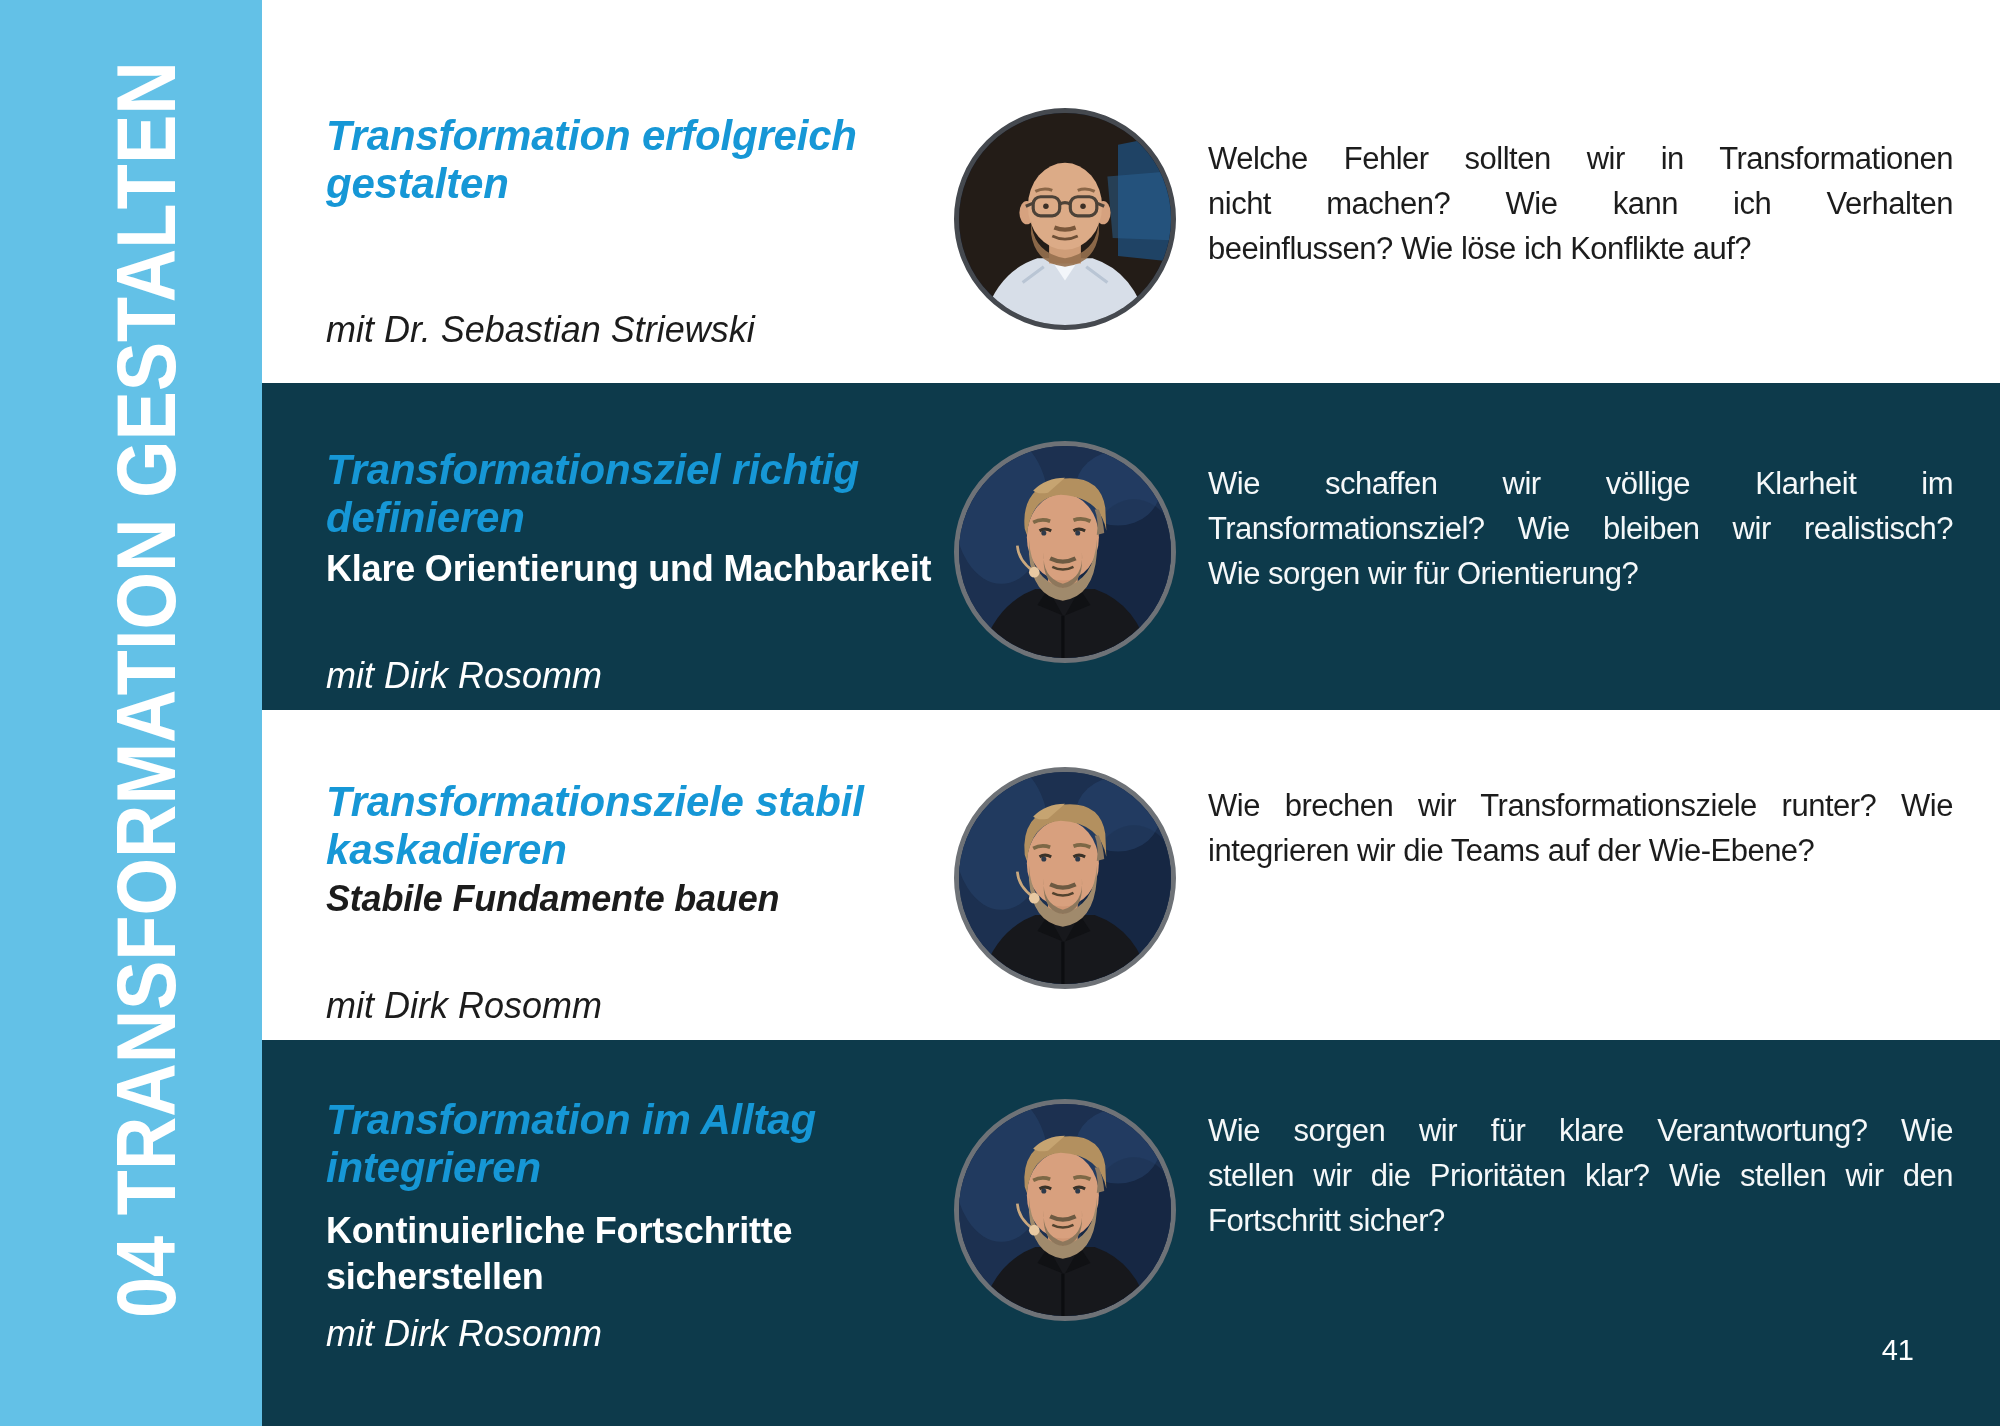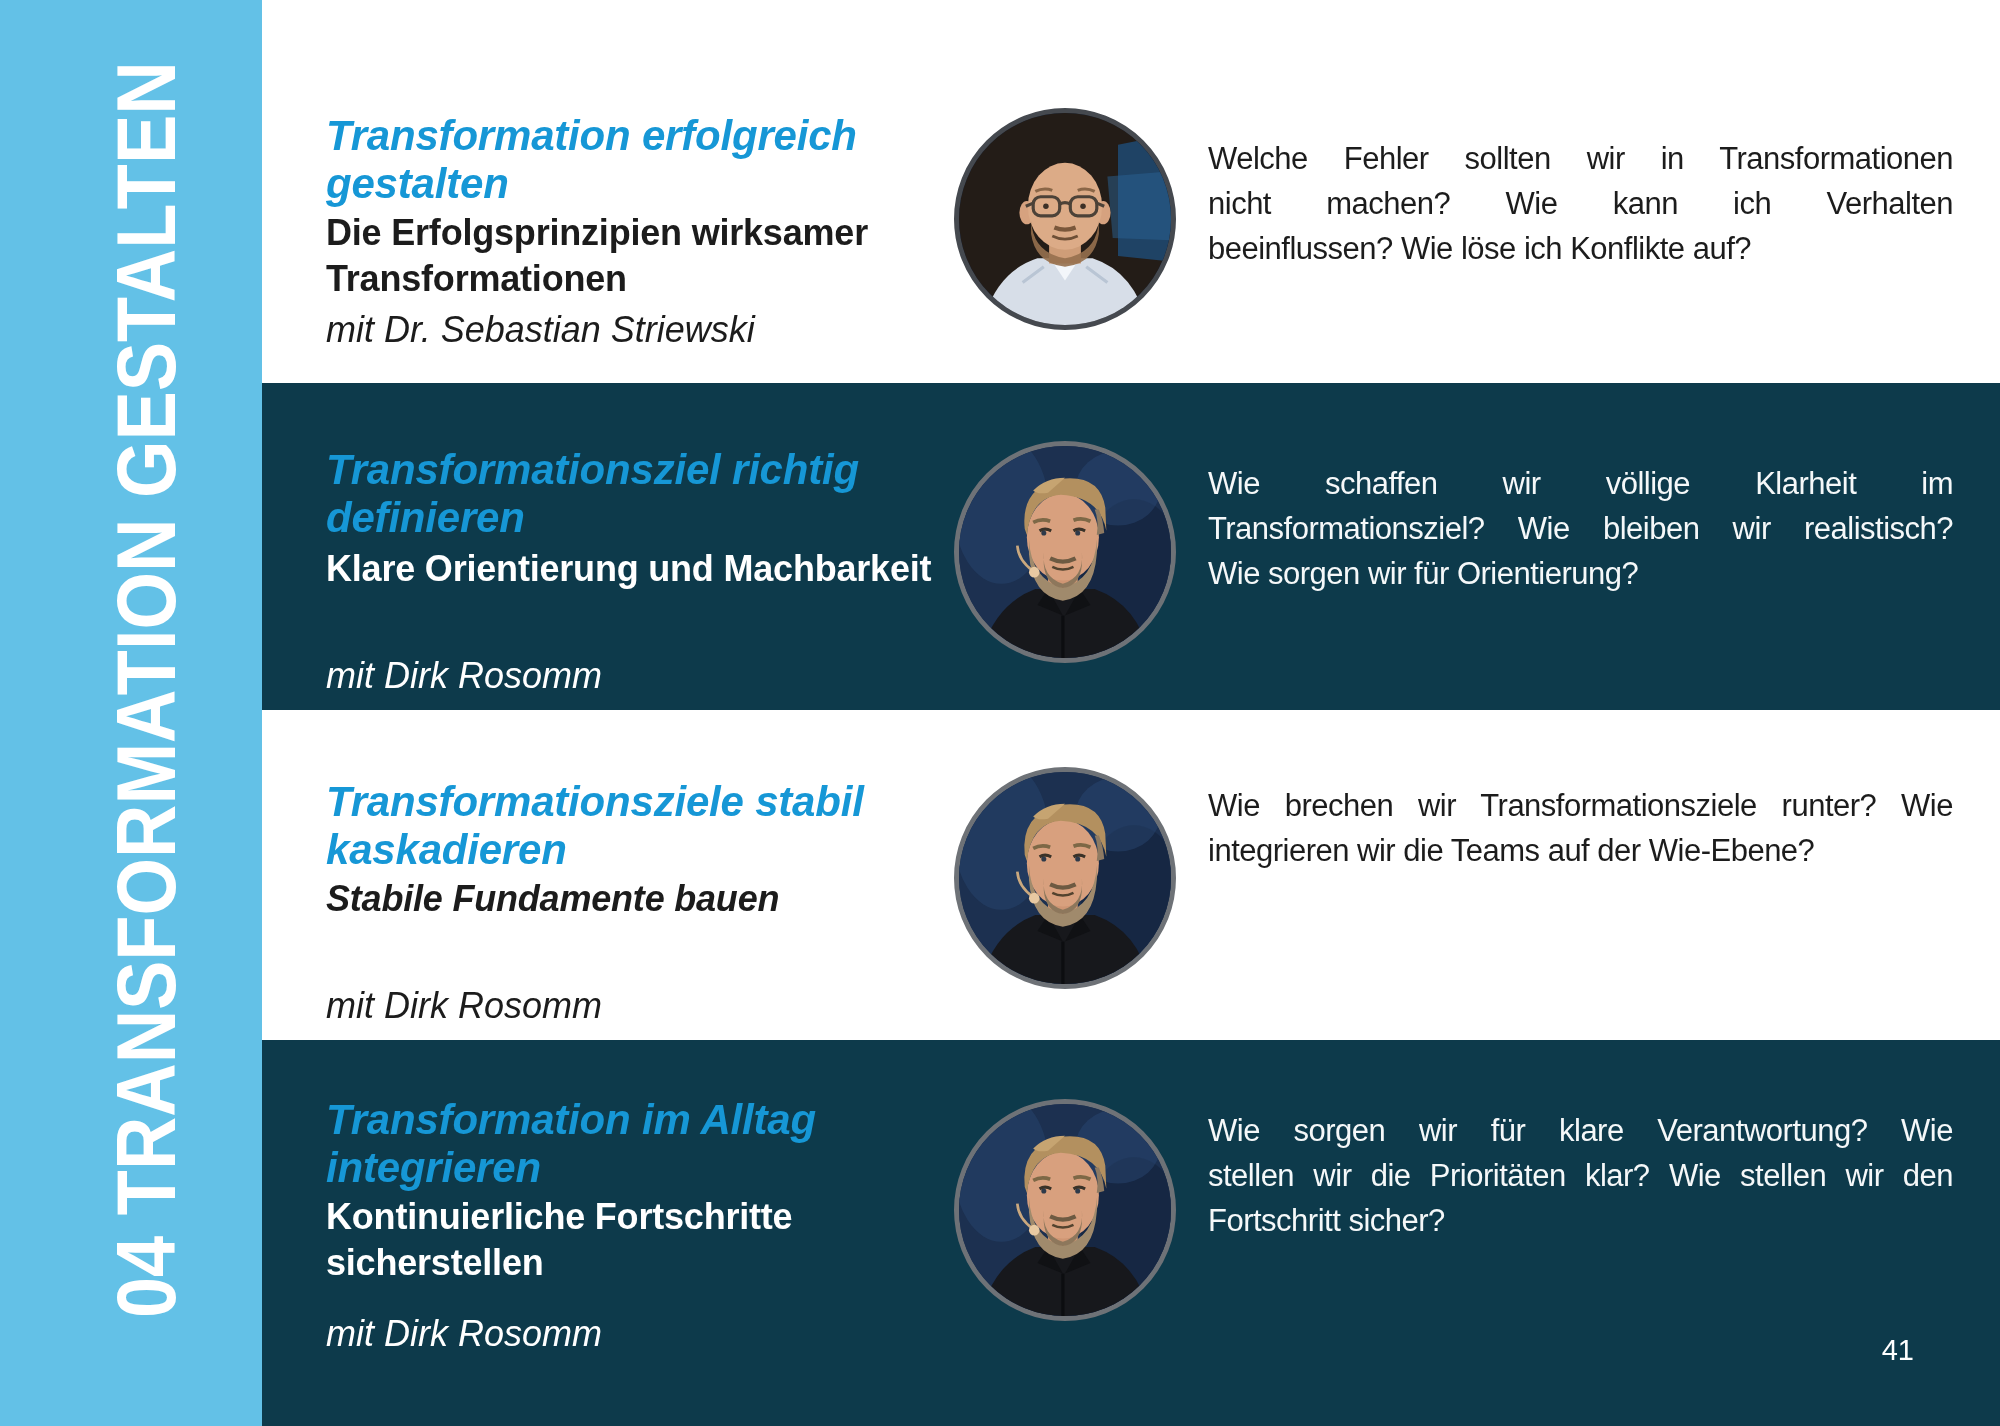--- a/index.html
+++ b/index.html
@@ -72,21 +72,21 @@
     letter-spacing:-0.2px;
   }
   .session-speaker{
     position:absolute;left:64px;width:640px;
     font-size:36px;font-style:italic;
     line-height:36px;
   }
   .r0 .session-title{top:112px;}   .r0 .session-subtitle{top:210px;} .r0 .session-speaker{top:312px;}
   .r1 .session-title{top:63px;}    .r1 .session-subtitle{top:163px;} .r1 .session-speaker{top:275px;}
   .r2 .session-title{top:68px;}    .r2 .session-subtitle{top:166px;font-style:italic;} .r2 .session-speaker{top:278px;}
-  .r3 .session-title{top:56px;}    .r3 .session-subtitle{top:154px;} .r3 .session-speaker{top:276px;}
+  .r3 .session-title{top:56px;}    .r3 .session-subtitle{top:168px;} .r3 .session-speaker{top:276px;}
 
   
   .avatar{
     position:absolute;left:692px;
     width:222px;height:222px;border-radius:50%;
     overflow:hidden;
     border:5px solid var(--c-ring_light,#6e7277);
     background:#1c3050;
   }
   .row.light.r0 .avatar{border-color:var(--c-ring_dark,#45494f);}
@@ -179,21 +179,20 @@
 </svg>
 
 <div class="slide">
 
   <div class="sidebar">
     <div class="sidebar-label">04 TRANSFORMATION GESTALTEN</div>
   </div>
 
   <section class="row light r0">
     <h2 class="session-title">Transformation erfolgreich gestalten</h2>
-    <h3 class="session-subtitle">Die Erfolgsprinzipien wirksamer Transformationen</h3>
     <div class="session-speaker">mit Dr. Sebastian Striewski</div>
     <div class="avatar">
       <svg viewBox="0 0 200 200">
           <use href="#avatar-sebastian"></use>
         </svg>
     </div>
     <div class="session-desc">
       <div class="desc-line">Welche Fehler sollten wir in Transformationen</div>
       <div class="desc-line">nicht machen? Wie kann ich Verhalten</div>
       <div class="desc-line last">beeinflussen? Wie löse ich Konflikte auf?</div>

